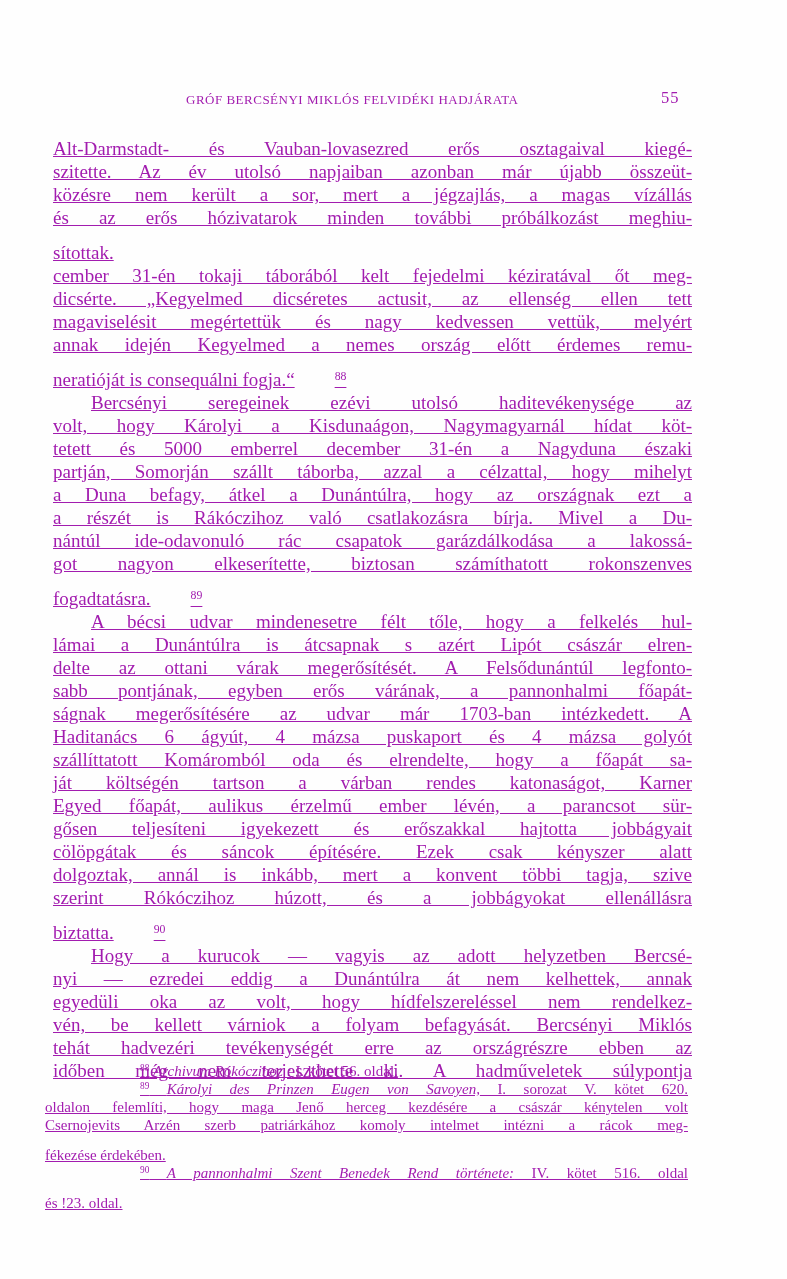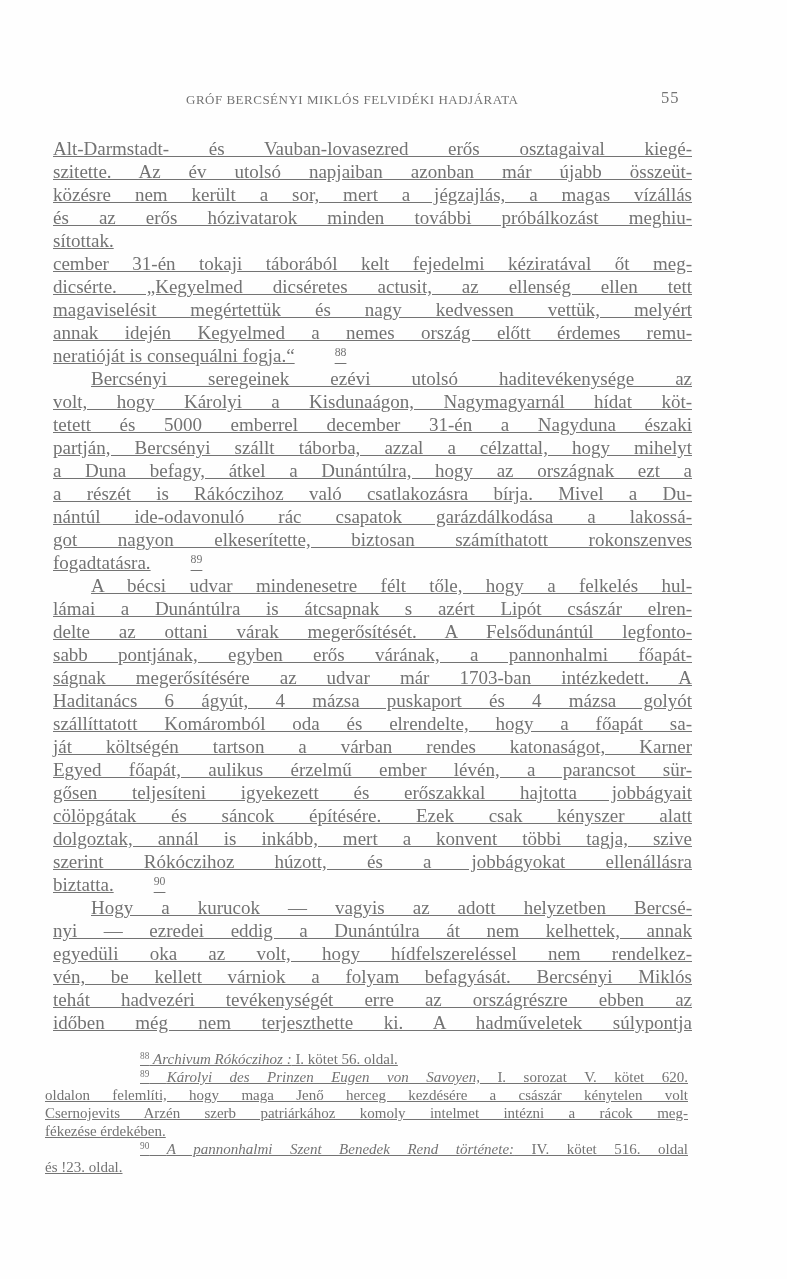--- a/index.html
+++ b/index.html
@@ -1,21 +1,21 @@
 <!DOCTYPE html>
 <html lang="hu"><head>
 <meta charset="utf-8">
 <style>
   html,body{margin:0;padding:0;background:#ffffff;}
   .page{
     position:relative;
     width:787px;height:1279px;
     background:#fefefe;
     font-family:"Liberation Serif","DejaVu Serif",serif;
-    color:#737373;
+    color:#a21caf;
     overflow:hidden;
   }
   .running-header{position:absolute;left:0;top:0;width:100%;height:130px;}
   .header-title{
     position:absolute;left:186px;top:92px;
     font-size:13px;letter-spacing:0.5px;
     white-space:nowrap;
   }
   .page-number{
     position:absolute;left:661px;top:88px;
@@ -23,21 +23,21 @@
   }
   .body-text{
     position:absolute;left:53px;top:137px;width:639px;
     font-size:19px;line-height:23px;
   }
   .footnotes{
     position:absolute;left:45px;top:1050px;width:643px;
     font-size:15px;line-height:18px;
   }
   .line,.fline{text-align:justify;text-align-last:justify;text-decoration:underline;}
-  .flush{text-align-last:left !important;}
+  .flush{text-align-last:left !important;margin-top:12px;}
   .line.indent{text-indent:38px;}
   .fline.indent{text-indent:55px;}
   sup{font-size:62%;line-height:0;vertical-align:baseline;position:relative;top:-0.5em;letter-spacing:0;padding-left:40px;}
   i{font-style:italic;}
 </style>
 </head>
 <body>
 
 <div class="page">
   <div class="running-header">
@@ -56,21 +56,21 @@
         <div class="line">cember 31-én tokaji táborából kelt fejedelmi kéziratával őt meg-</div>
         <div class="line">dicsérte. „Kegyelmed dicséretes actusit, az ellenség ellen tett</div>
         <div class="line">magaviselésit megértettük és nagy kedvessen vettük, melyért</div>
         <div class="line">annak idején Kegyelmed a nemes ország előtt érdemes remu-</div>
         <div class="line flush">neratióját is consequálni fogja.“<sup>88</sup></div>
       </div>
       <div>
         <div class="line indent">Bercsényi seregeinek ezévi utolsó haditevékenysége az</div>
         <div class="line">volt, hogy Károlyi a Kisdunaágon, Nagymagyarnál hídat köt-</div>
         <div class="line">tetett és 5000 emberrel december 31-én a Nagyduna északi</div>
-        <div class="line">partján, Bercsényi szállt táborba, azzal a célzattal, hogy mihelyt</div>
+        <div class="line">partján, Somorján szállt táborba, azzal a célzattal, hogy mihelyt</div>
         <div class="line">a Duna befagy, átkel a Dunántúlra, hogy az országnak ezt a</div>
         <div class="line">a részét is Rákóczihoz való csatlakozásra bírja. Mivel a Du-</div>
         <div class="line">nántúl ide-odavonuló rác csapatok garázdálkodása a lakossá-</div>
         <div class="line">got nagyon elkeserítette, biztosan számíthatott rokonszenves</div>
         <div class="line flush">fogadtatásra.<sup>89</sup></div>
       </div>
       <div>
         <div class="line indent">A bécsi udvar mindenesetre félt tőle, hogy a felkelés hul-</div>
         <div class="line">lámai a Dunántúlra is átcsapnak s azért Lipót császár elren-</div>
         <div class="line">delte az ottani várak megerősítését. A Felsődunántúl legfonto-</div>

